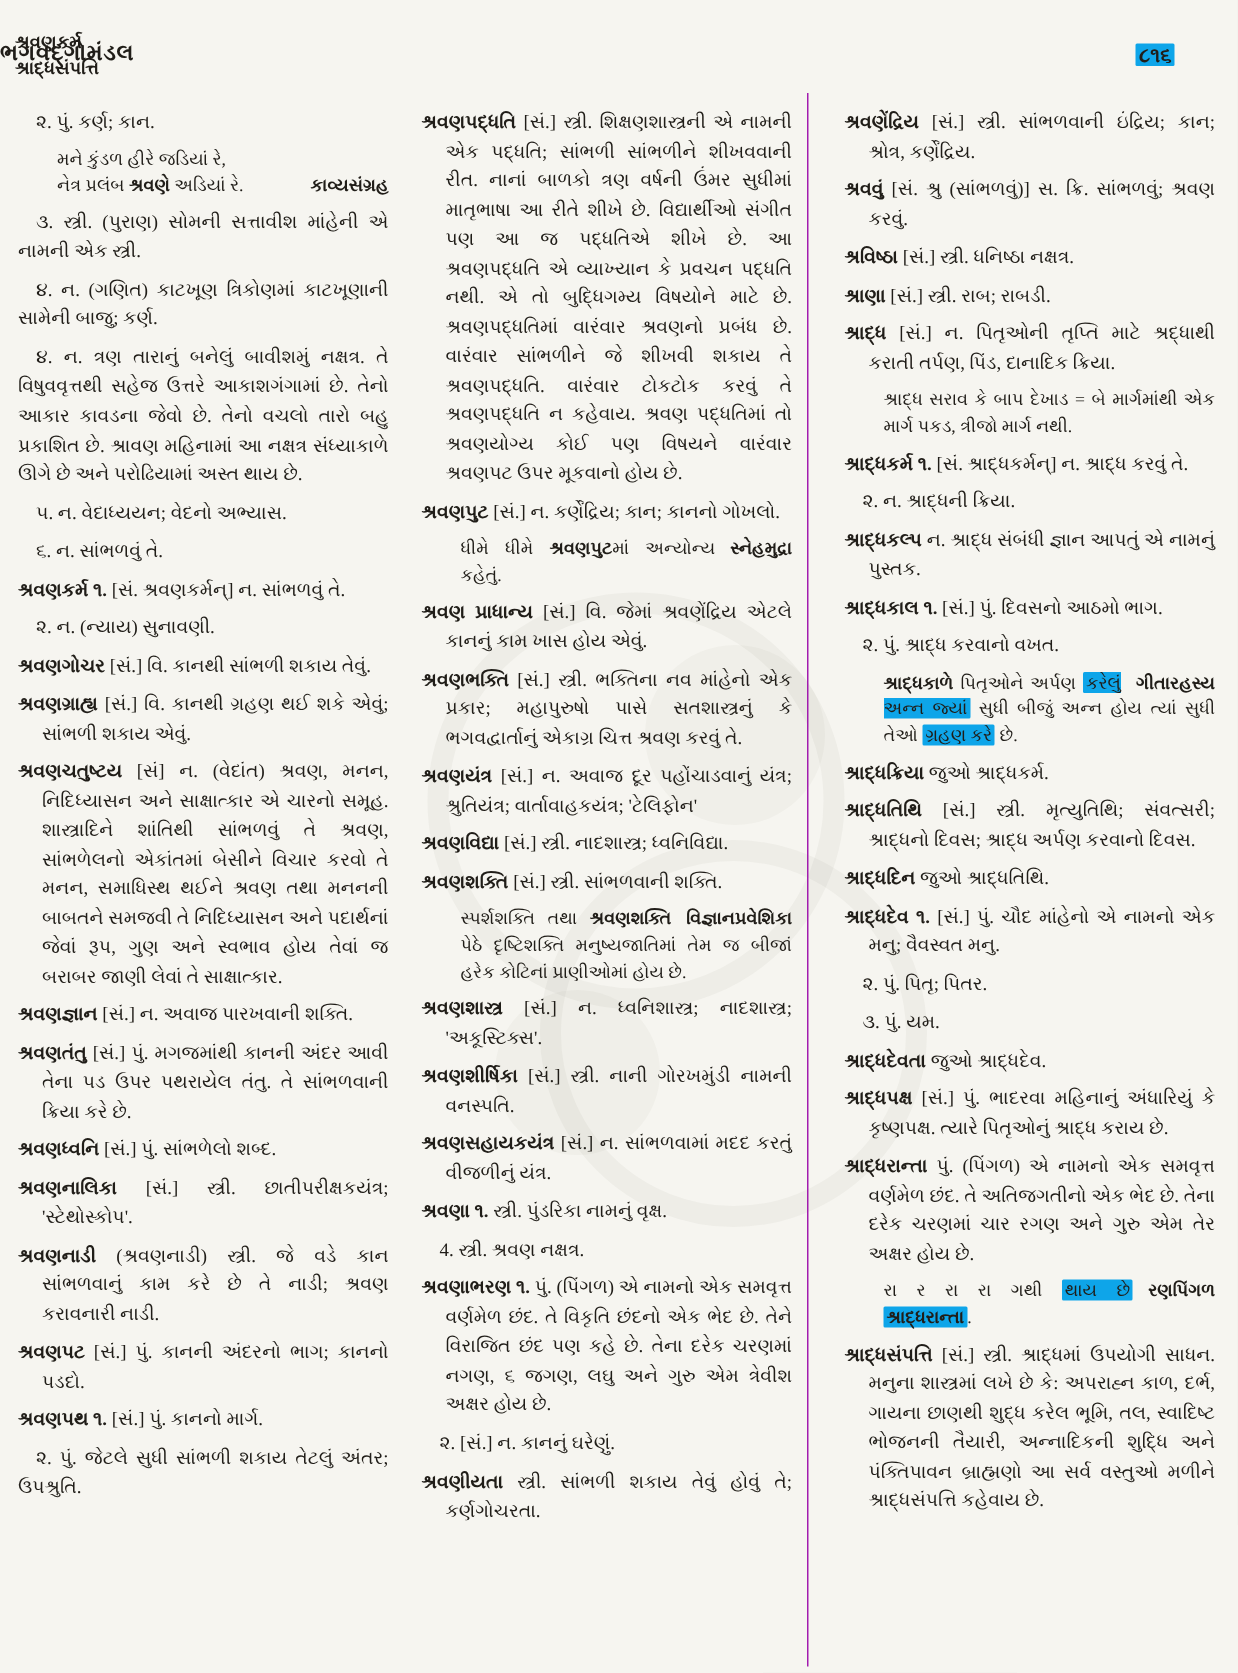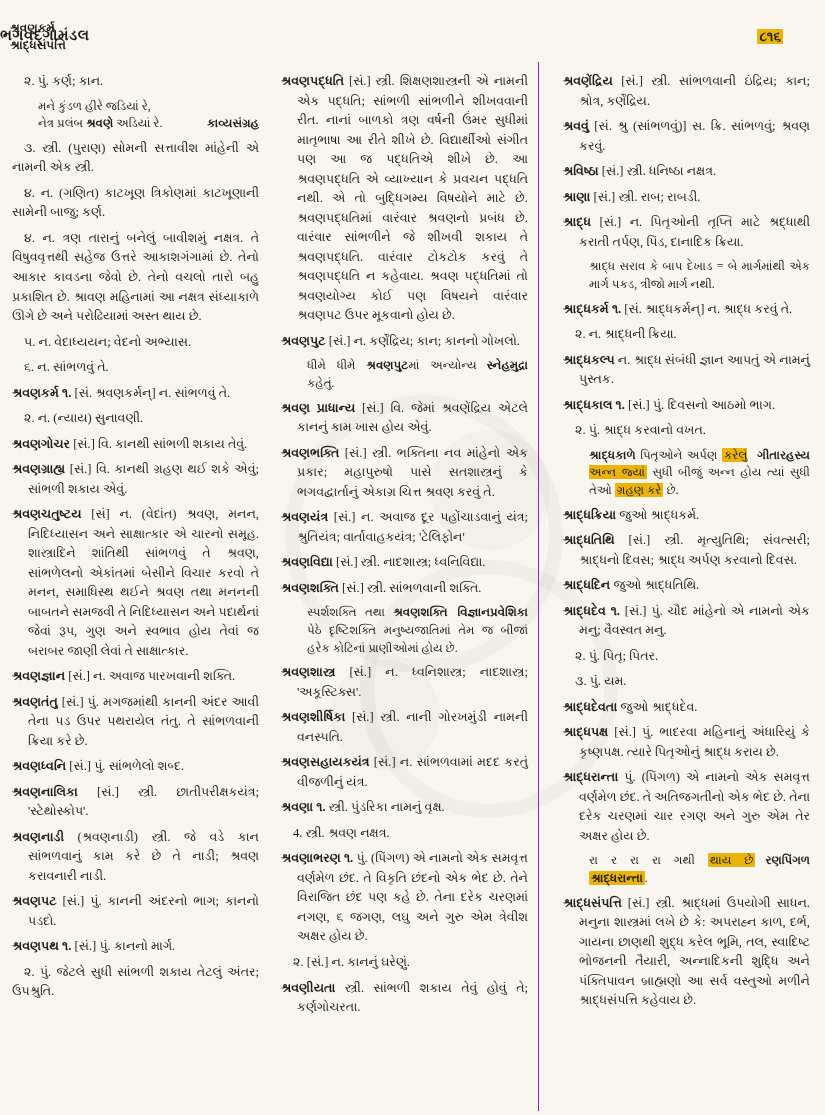--- a/index.html
+++ b/index.html
@@ -21,21 +21,21 @@
   }
   .page-title{
     position:absolute;left:0;right:0;top:27px;
     text-align:left;font-size:15px;font-weight:bold;
     letter-spacing:.5px;
   }
   .page-number{
     position:absolute;right:42px;top:29px;
     font-size:13.5px;font-weight:bold;
   }
-  .hl{background:#eab308;padding:0 2px;border-radius:1px;}
+  .hl{background:#0ea5e9;padding:0 2px;border-radius:1px;}
   
   .columns{
     position:absolute;left:8px;right:5px;top:62px;bottom:4px;
     display:flex;gap:0;justify-content:center;
   }
   .col{
     flex:1 1 0;min-width:0;overflow:hidden;
     padding:4px 10px 0 4px;
     font-size:12.6px;line-height:1.55;
   }

